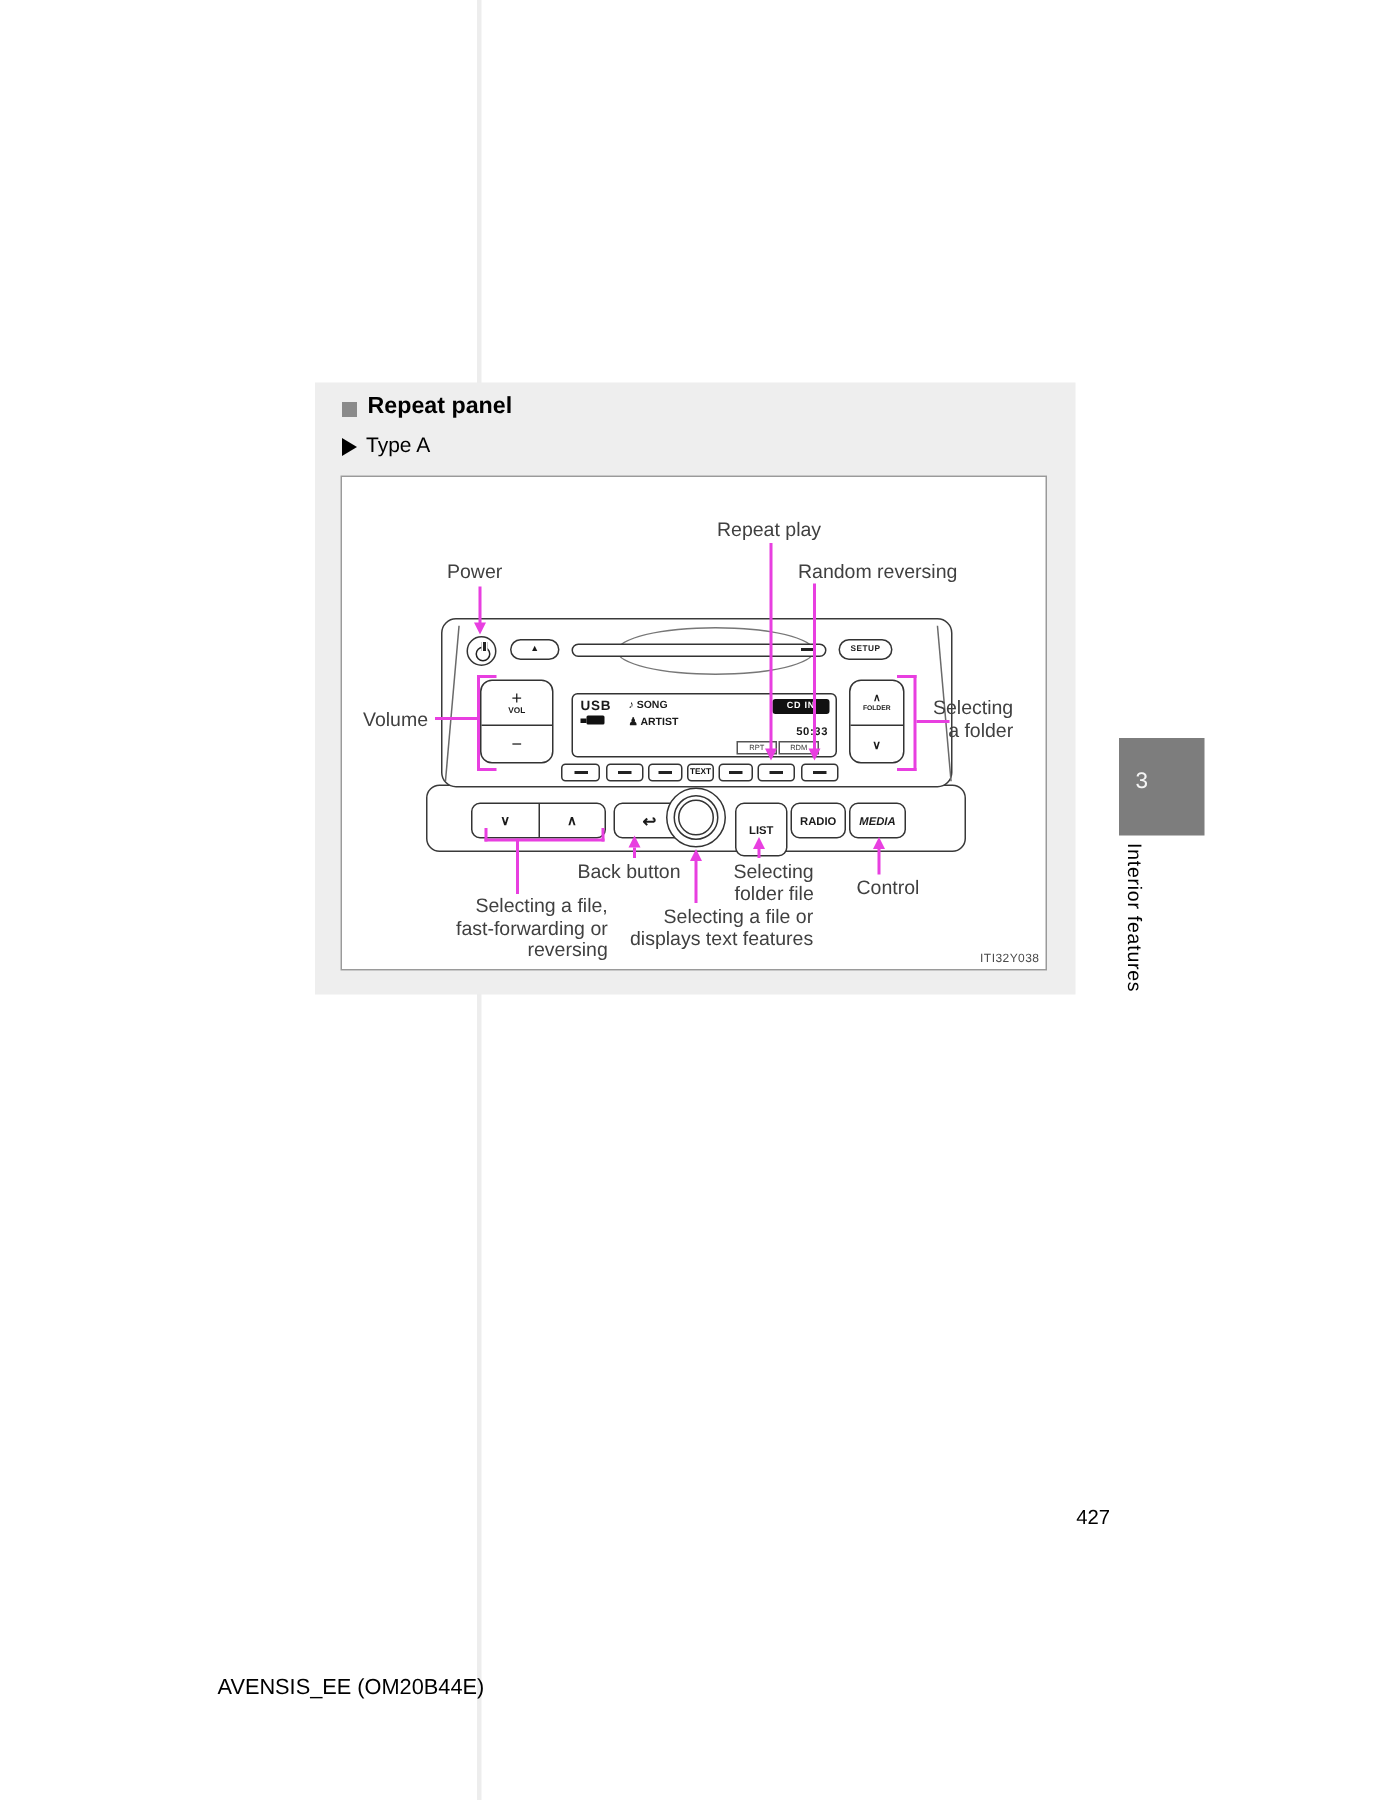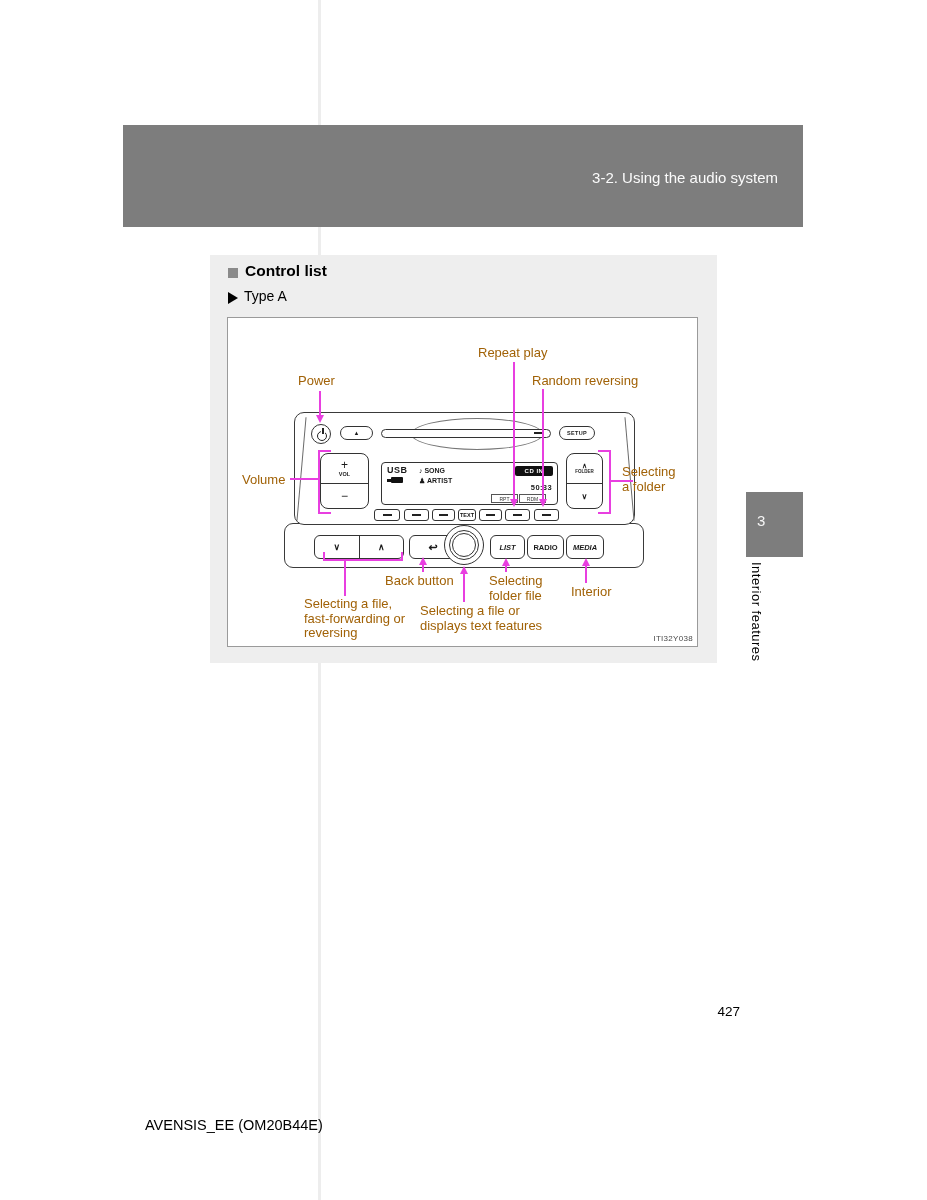--- a/index.html
+++ b/index.html
@@ -44,54 +44,51 @@
   
   .usbplug{position:absolute;left:5px;top:14px;width:17px;height:6px;}
   .usbplug::before{content:'';position:absolute;left:0;top:1.5px;width:4px;height:3px;background:#111;}
   .usbplug::after{content:'';position:absolute;left:4px;top:0;width:12px;height:6px;background:#111;border-radius:1px;}
 
   
   .mg{background:#e83fe0;z-index:5;}
   .arr{width:0;height:0;z-index:5;}
   .arr.down{border-left:4.5px solid transparent;border-right:4.5px solid transparent;border-top:8px solid #e83fe0;}
   .arr.up{border-left:4.5px solid transparent;border-right:4.5px solid transparent;border-bottom:8px solid #e83fe0;}
-  .callout{font-size:13px;line-height:15px;color:#a16207;z-index:4;white-space:nowrap;}
+  .callout{font-size:13px;line-height:15px;color:#404040;z-index:4;white-space:nowrap;text-align:right;}
 </style>
 </head>
 <body>
 
 <div class="page" style="position:absolute;left:0;top:0;width:927px;height:1200px;">
 
   <div class="abs fold-line"></div>
 
-  <div class="abs header-bar">
-    <span class="header-title">3-2. Using the audio system</span>
-  </div>
 
   <div class="abs content-panel">
     <div class="abs bullet"></div>
-    <div class="abs section-title">Control list</div>
+    <div class="abs section-title">Repeat panel</div>
     <div class="abs type-tri"></div>
     <div class="abs type-label">Type A</div>
 
     <div class="abs figure">
 
       <div class="abs unit" style="left:56px;top:205px;width:360px;height:45px;border-radius:9px;z-index:1;">
         <div class="abs btn" style="left:29px;top:11px;width:90px;height:24px;border-radius:6px;padding:0;">
           <div style="width:45px;height:100%;border-right:1.5px solid #333;display:flex;align-items:center;justify-content:center;font-size:9px;font-weight:bold;">
               <span>∨</span>
             </div>
           <div style="width:45px;height:100%;display:flex;align-items:center;justify-content:center;font-size:9px;font-weight:bold;">
               <span>∧</span>
             </div>
         </div>
         <div class="abs btn" style="left:124px;top:11px;width:48px;height:24px;border-radius:6px;font-size:11px;font-weight:bold;">
           <span>↩</span>
         </div>
-        <div class="abs btn" style="left:205px;top:11px;width:35px;height:24px;border-radius:6px;font-size:7.5px;font-weight:bold;font-style:italic;">
+        <div class="abs btn" style="left:205px;top:11px;width:35px;height:36px;border-radius:6px;font-size:7.5px;font-weight:bold;">
           <span>LIST</span>
         </div>
         <div class="abs btn" style="left:242px;top:11px;width:37px;height:24px;border-radius:6px;font-size:7.5px;font-weight:bold;">
           <span>RADIO</span>
         </div>
         <div class="abs btn" style="left:281px;top:11px;width:38px;height:24px;border-radius:6px;font-size:7.5px;font-weight:bold;font-style:italic;">
           <span>MEDIA</span>
         </div>
       </div>
 
@@ -219,21 +216,21 @@
       <div class="abs callout" style="left:14px;top:154px;">Volume</div>
       <div class="abs callout" style="left:394px;top:146px;">
         <div>Selecting</div>
         <div>a folder</div>
       </div>
       <div class="abs callout" style="left:157px;top:255px;">Back button</div>
       <div class="abs callout" style="left:261px;top:255px;">
         <div>Selecting</div>
         <div>folder file</div>
       </div>
-      <div class="abs callout" style="left:343px;top:266px;">Interior</div>
+      <div class="abs callout" style="left:343px;top:266px;">Control</div>
       <div class="abs callout" style="left:76px;top:279px;line-height:14.5px;">
         <div>Selecting a file,</div>
         <div>fast-forwarding or</div>
         <div>reversing</div>
       </div>
       <div class="abs callout" style="left:192px;top:285px;">
         <div>Selecting a file or</div>
         <div>displays text features</div>
       </div>
 

